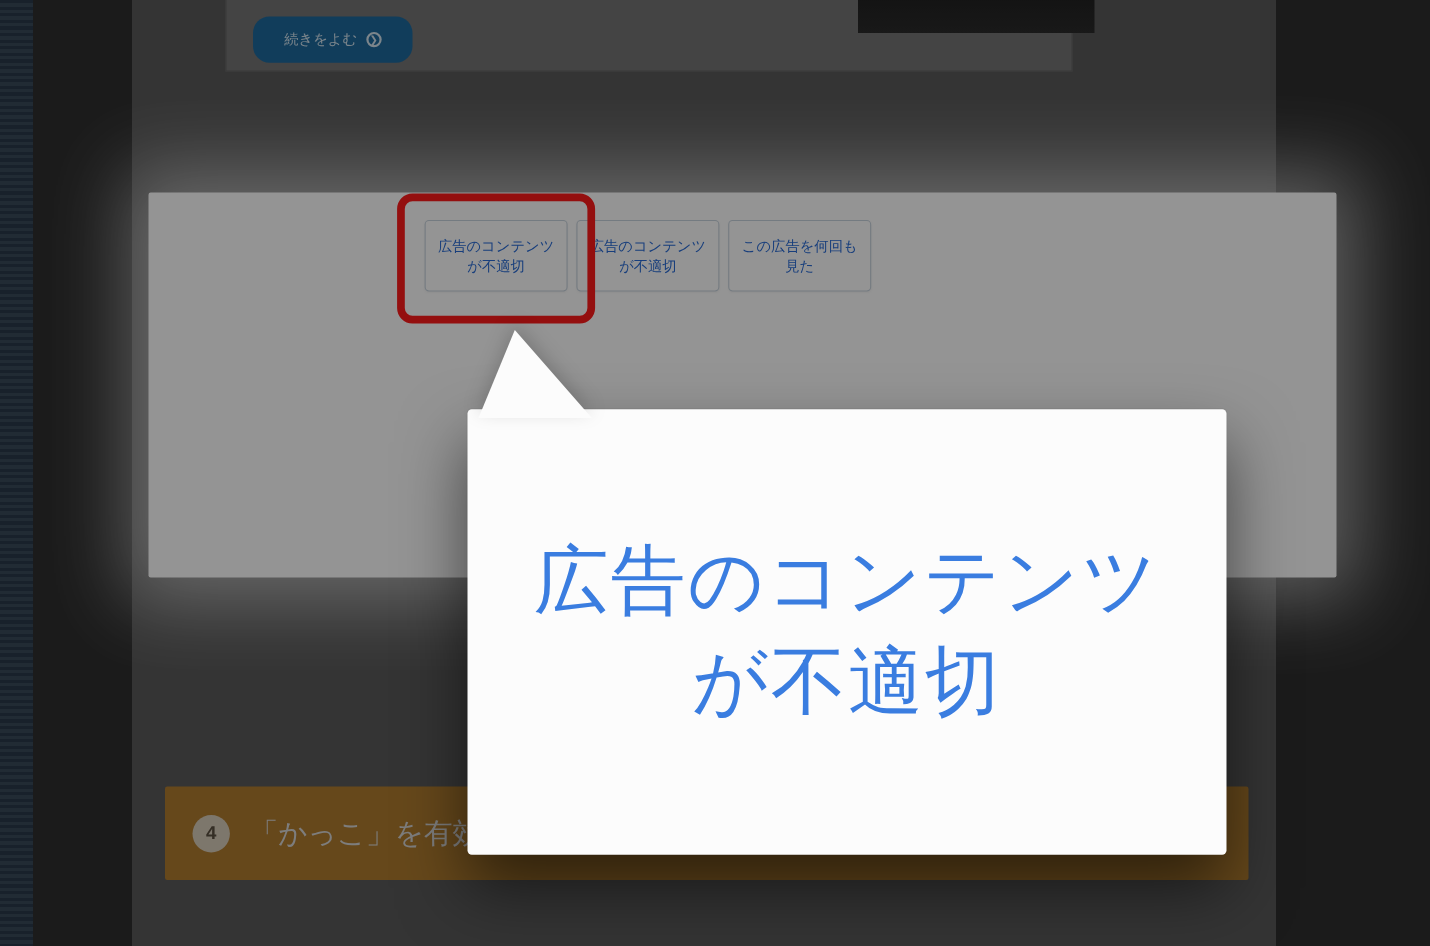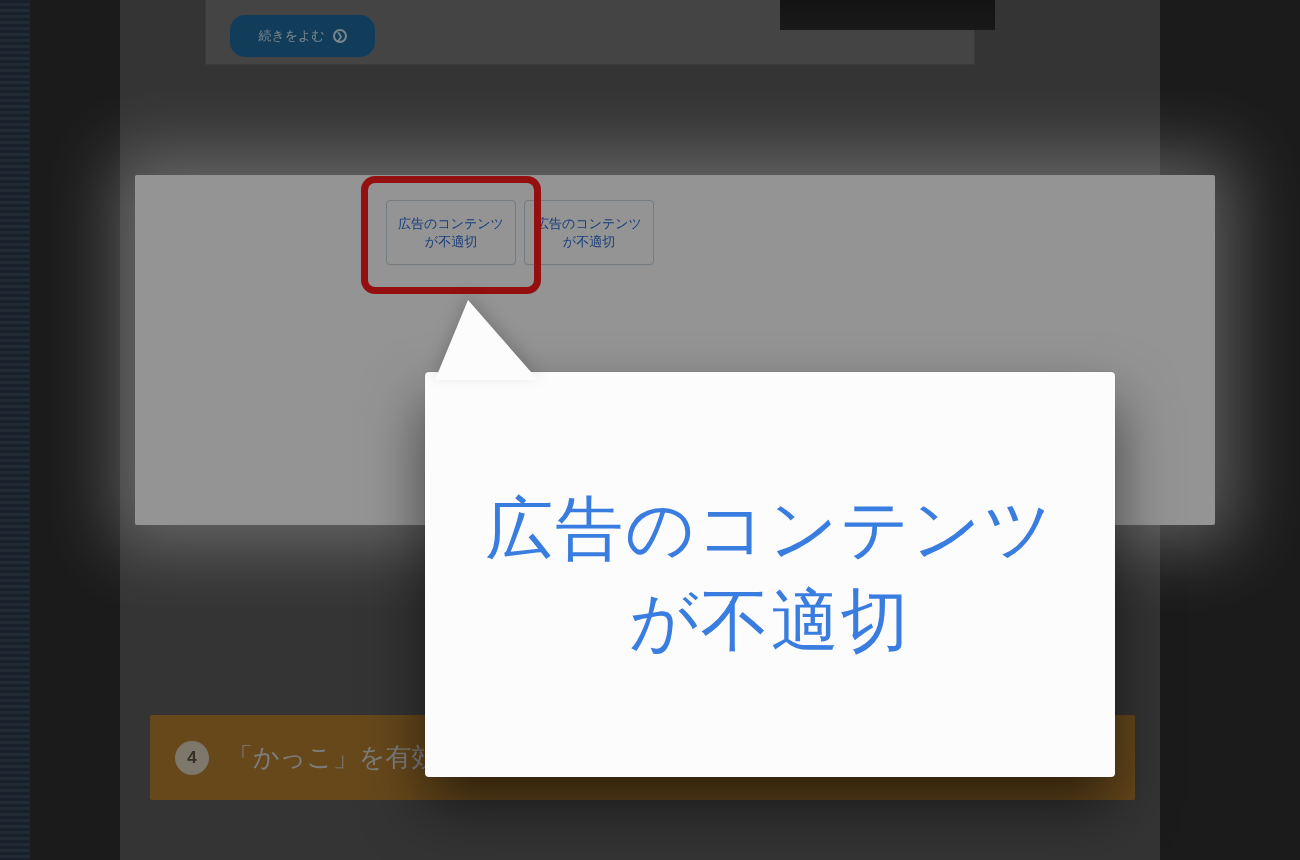--- a/index.html
+++ b/index.html
@@ -181,20 +181,21 @@
   <div class="readmore">
     <span>続きをよむ</span>
     <span class="chev">❯</span>
   </div>
 
   <div class="ad-box"></div>
 
   <div class="options-row">
     <div class="opt">広告のコンテンツが不適切</div>
     <div class="opt">広告のコンテンツが不適切</div>
+    <div class="opt">この広告を何回も見た</div>
   </div>
 
   <div class="hl-box"></div>
 
   <div class="bottom-card"></div>
   <div class="section-bar">
     <div class="numcircle">4</div>
     <span>「かっこ」を有効に使う</span>
   </div>
 

